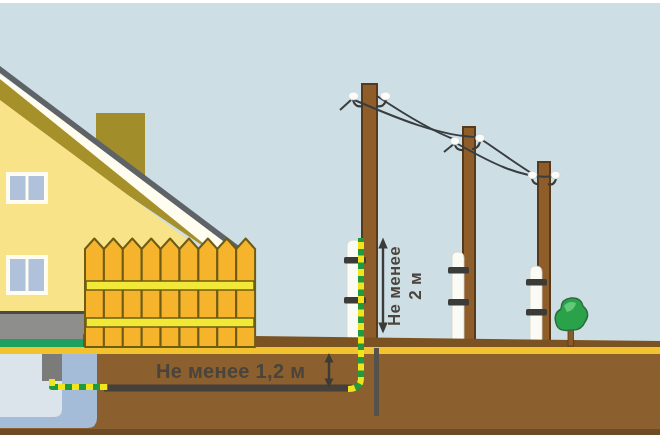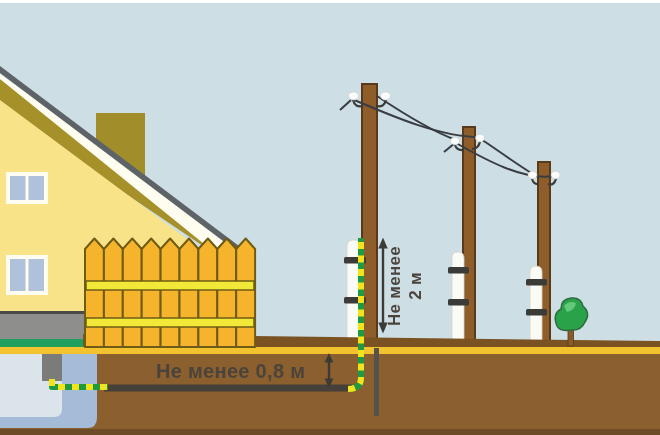--- a/index.html
+++ b/index.html
@@ -157,20 +157,20 @@
       <polygon points="383,333.5 378.3,322.5 387.7,322.5"></polygon>
     </g>
     <g>
       <line x1="329" y1="359" x2="329" y2="382" stroke="#3b3b37" stroke-width="2.4"></line>
       <polygon points="329,353 324.6,362.5 333.4,362.5"></polygon>
       <polygon points="329,388 324.6,378.5 333.4,378.5"></polygon>
     </g>
   </g>
 </svg>
 
-  <div id="label-depth" class="dim-label">Не менее 0,8 м</div>
+  <div id="label-depth" class="dim-label">Не менее 1,2 м</div>
 
   <div id="label-height" class="dim-label">
     <div>Не менее</div>
     <div>2 м</div>
   </div>
 
 </div>
 
 </body></html>

